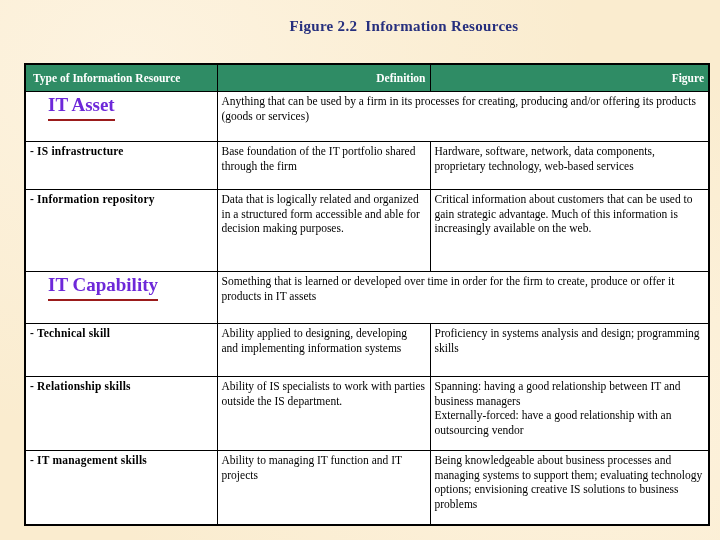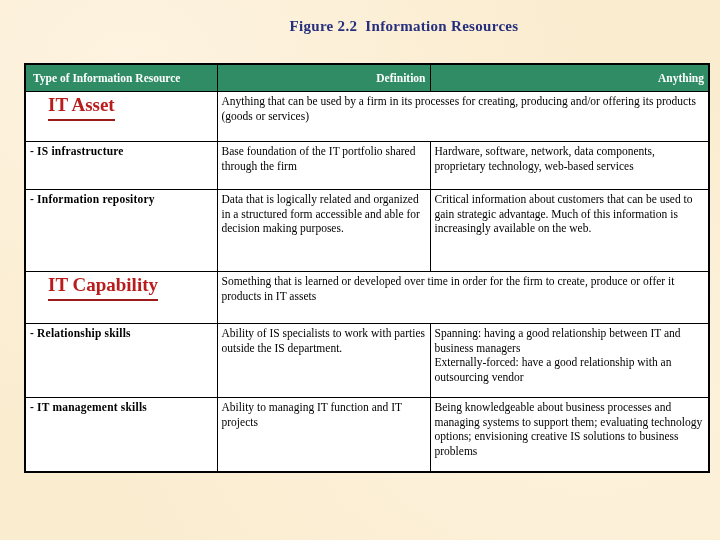--- a/index.html
+++ b/index.html
@@ -89,21 +89,21 @@
     font-size: 11.5px;
   }
 
   
   td.cat {
     vertical-align: middle;
     padding-top: 4px;
   }
   .cat-label {
     display: inline-block;
-    color: #b91c1c;
+    color: #6d28d9;
     font-weight: bold;
     font-size: 19px;
     line-height: 1.15;
     margin-left: 18px;
     padding-bottom: 3px;
     border-bottom: 2px solid #9b1b1b;
   }
   td.catdef {
     vertical-align: top;
     font-size: 12px;
@@ -157,21 +157,21 @@
     <table class="res">
       <colgroup>
         <col class="c1">
           <col class="c2">
           <col class="c3">
       </colgroup>
       <tbody>
         <tr class="hdr">
           <th class="left">Type of Information Resource</th>
           <th>Definition</th>
-          <th>Anything</th>
+          <th>Figure</th>
         </tr>
 
         <tr>
           <td class="cat" style="height:44px">
             <span class="cat-label">IT Asset</span>
           </td>
           <td class="catdef" colspan="2">Anything that can be used by a firm in its processes for creating, producing and/or offering its products (goods or services)</td>
         </tr>
 
         <tr>
@@ -186,20 +186,25 @@
           <td class="exmp">Critical information about customers that can be used to gain strategic advantage.  Much of this information is increasingly available on the web.</td>
         </tr>
 
         <tr>
           <td class="cat" style="height:46px">
             <span class="cat-label">IT Capability</span>
           </td>
           <td class="catdef" colspan="2">Something that is learned or developed over time in order for the firm to create, produce or offer it products in IT assets</td>
         </tr>
 
+        <tr>
+          <td class="sub" style="height:47px">- Technical skill</td>
+          <td class="defn">Ability applied to designing, developing and implementing information systems</td>
+          <td class="exmp">Proficiency in systems analysis and design; programming skills</td>
+        </tr>
 
         <tr>
           <td class="sub" style="height:68px">- Relationship skills</td>
           <td class="defn">Ability of IS specialists to work with parties outside the IS department.</td>
           <td class="exmp" style="white-space:pre-line">Spanning: having a good relationship between IT and business managers
 Externally-forced: have a good relationship with an outsourcing vendor</td>
         </tr>
 
         <tr>
           <td class="sub" style="height:68px">- IT management skills</td>

